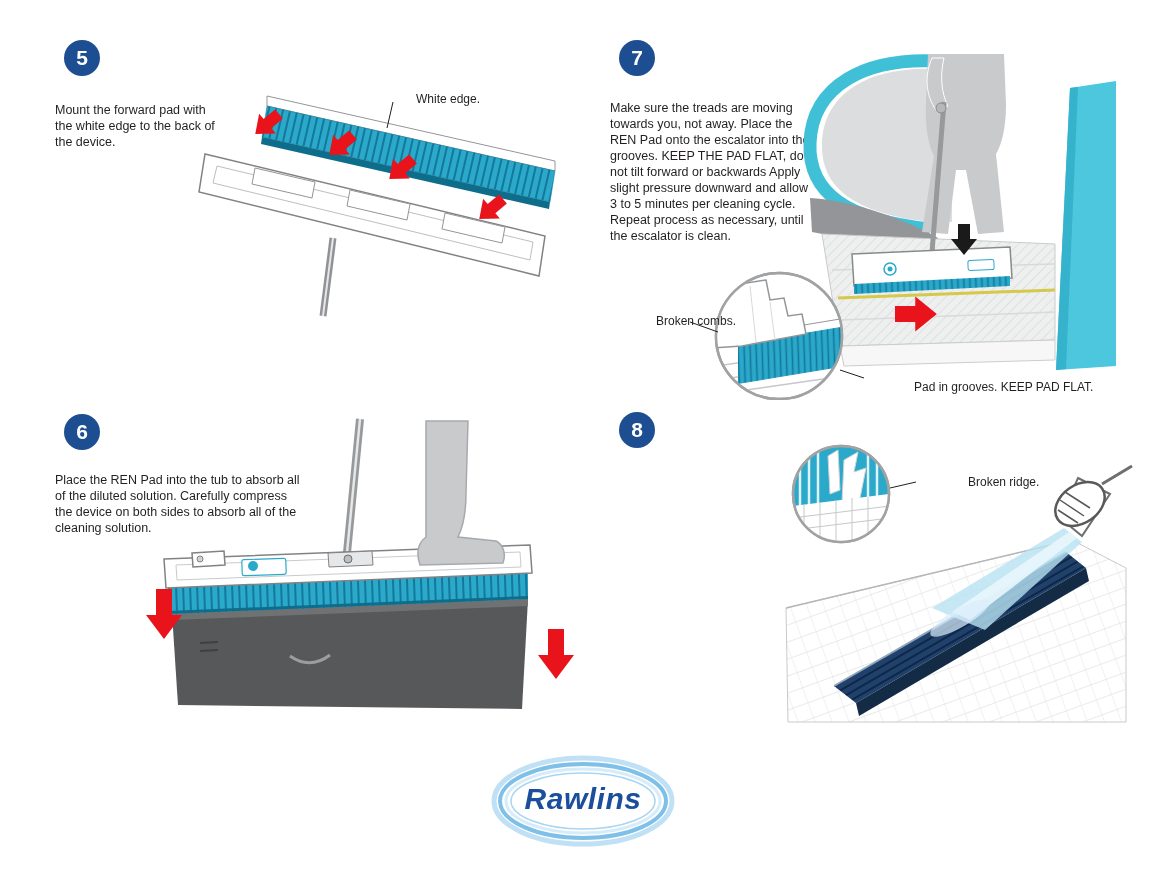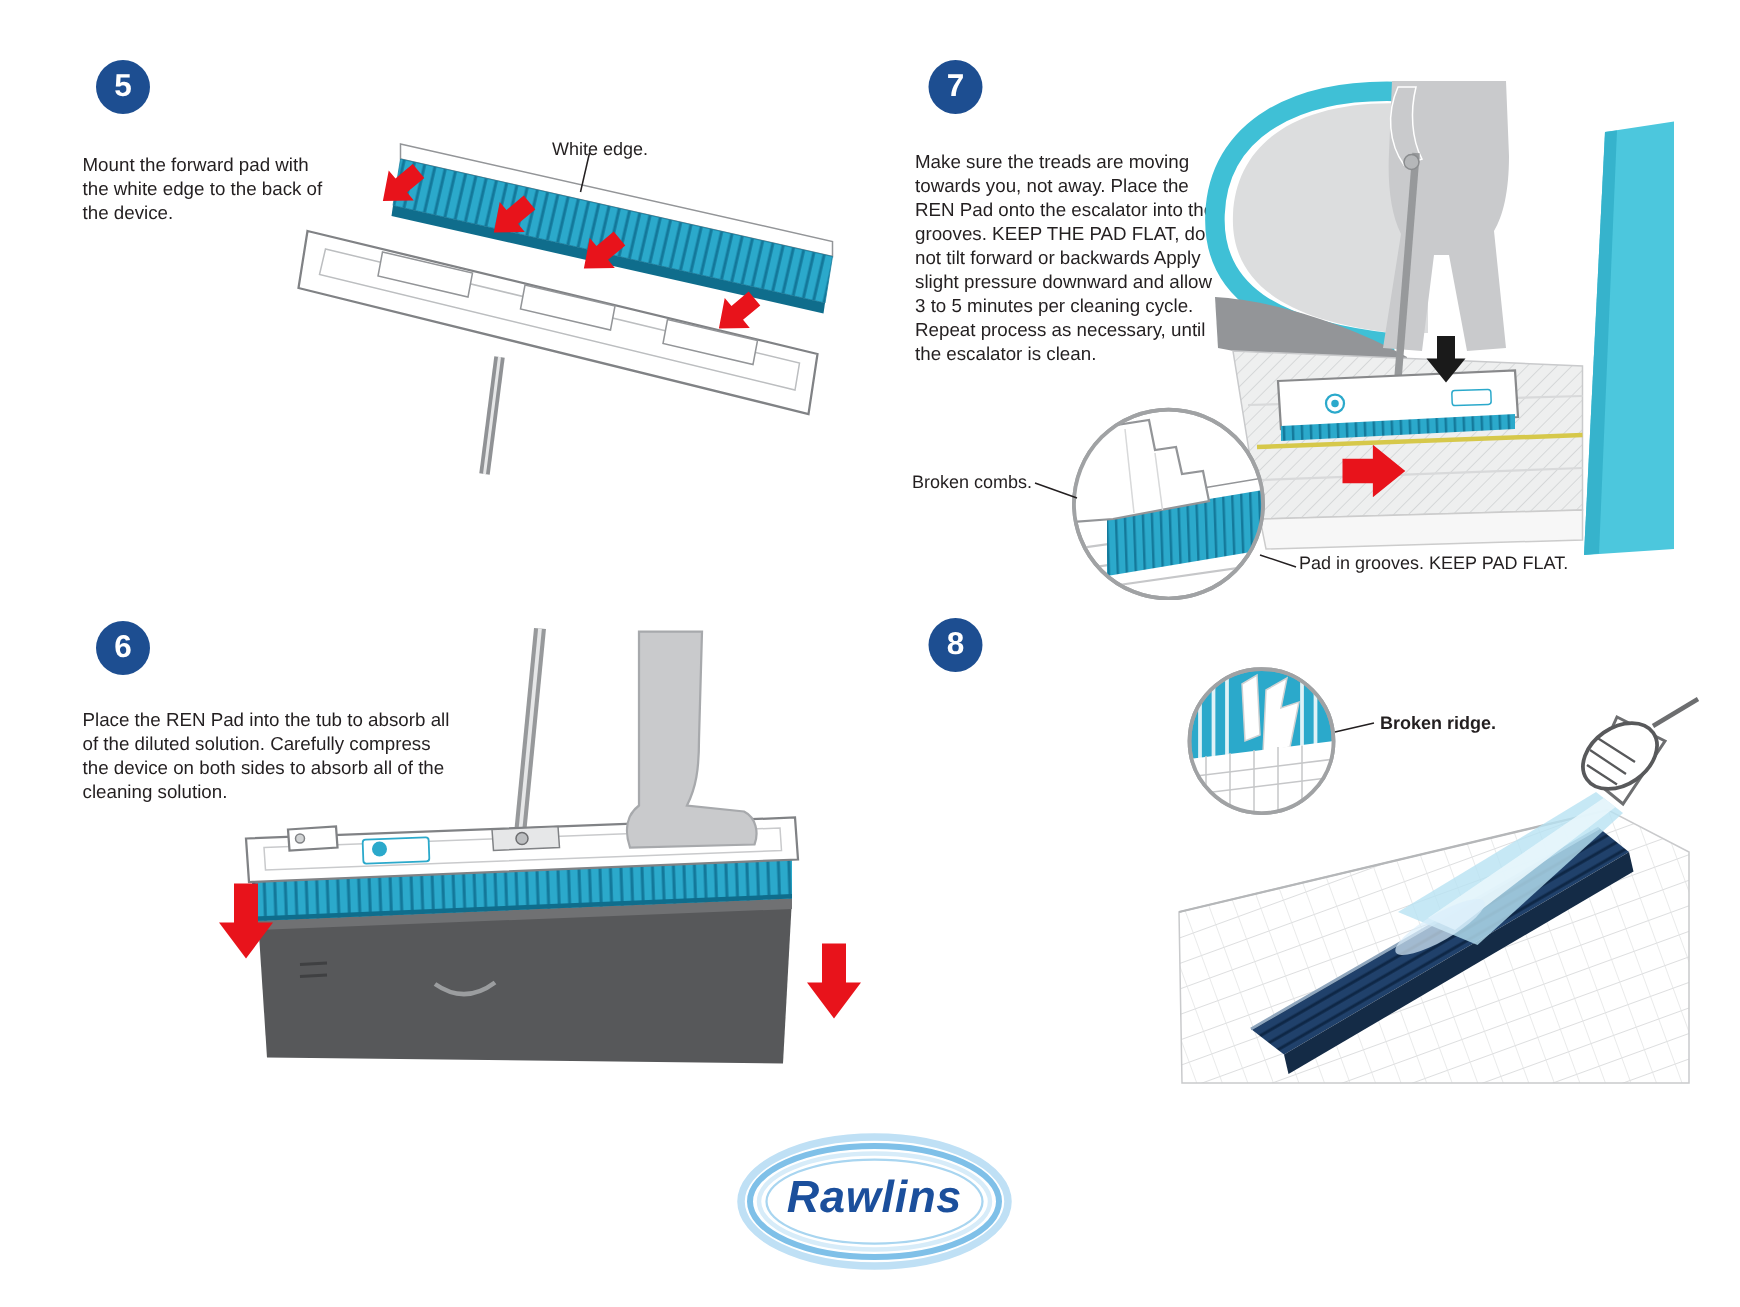--- a/index.html
+++ b/index.html
@@ -8,21 +8,21 @@
   .page { position:relative; width:1160px; height:871px; background:#ffffff; overflow:hidden; }
   .badge {
     position:absolute; width:36px; height:36px; border-radius:50%;
     background:#1d4e91; color:#ffffff; font-size:21px; font-weight:bold;
     display:flex; align-items:center; justify-content:center;
   }
   .instruction {
     position:absolute; font-size:12.5px; line-height:16px; color:#231f20;
   }
   .callout {
-    position:absolute; font-size:12px; line-height:14px; color:#231f20; white-space:nowrap;
+    position:absolute; font-size:12px; line-height:14px; color:#231f20; white-space:nowrap;margin-left:48px;
   }
   .illustration { position:absolute; }
   .logo-wrap { position:absolute; left:488px; top:752px; width:190px; height:100px; }
   .logo-text {
     position:absolute; left:0; top:30px; width:190px; text-align:center;
     font-size:30px; font-weight:bold; font-style:italic; color:#1b4f9c;
     letter-spacing:0.5px;
   }
 </style>
 </head>
@@ -179,21 +179,21 @@
         <line x1="150" y1="238" x2="156" y2="294" stroke="#d8d9da" stroke-width="1"></line>
         <line x1="170" y1="254" x2="175" y2="292" stroke="#d8d9da" stroke-width="1"></line>
       </g>
       <circle cx="179" cy="288" r="63" fill="none" stroke="#a0a2a4" stroke-width="2.5"></circle>
     </g>
 
     <line x1="90" y1="274" x2="118" y2="284" stroke="#231f20" stroke-width="1"></line>
     <line x1="240" y1="322" x2="264" y2="330" stroke="#231f20" stroke-width="1"></line>
   </svg>
   <div class="callout" style="left:608px; top:314px;">Broken combs.</div>
-  <div class="callout" style="left:866px; top:368px;">Pad in grooves. KEEP PAD FLAT.</div>
+  <div class="callout" style="left:866px; top:380px;">Pad in grooves. KEEP PAD FLAT.</div>
 
   <div class="badge" style="left:619px; top:412px;">8</div>
 
   <svg class="illustration" style="left:780px; top:440px;" width="380" height="285" viewBox="0 0 380 285">
     <defs>
       <pattern id="grate8" width="16" height="16" patternUnits="userSpaceOnUse" patternTransform="rotate(-20)">
         <rect width="16" height="16" fill="#ffffff"></rect>
         <line x1="0" y1="0" x2="16" y2="0" stroke="#d4d5d6" stroke-width="1"></line>
         <line x1="0" y1="0" x2="0" y2="16" stroke="#e3e4e5" stroke-width="1"></line>
       </pattern>
@@ -247,21 +247,21 @@
         <line x1="40" y1="62" x2="40" y2="102" stroke="#c6c7c9" stroke-width="1"></line>
         <line x1="56" y1="60" x2="56" y2="102" stroke="#c6c7c9" stroke-width="1"></line>
         <line x1="72" y1="58" x2="72" y2="102" stroke="#c6c7c9" stroke-width="1"></line>
         <line x1="88" y1="57" x2="88" y2="102" stroke="#c6c7c9" stroke-width="1"></line>
       </g>
       <circle cx="61" cy="54" r="48" fill="none" stroke="#a0a2a4" stroke-width="2.5"></circle>
     </g>
 
     <line x1="110" y1="48" x2="136" y2="42" stroke="#231f20" stroke-width="1"></line>
   </svg>
-  <div class="callout" style="left:920px; top:475px;font-weight:bold;">Broken ridge.</div>
+  <div class="callout" style="left:920px; top:475px;">Broken ridge.</div>
 
   <div class="logo-wrap">
     <svg width="190" height="100" viewBox="0 0 190 100">
       <ellipse cx="95" cy="49" rx="89" ry="43" fill="none" stroke="#bfe0f5" stroke-width="5"></ellipse>
       <ellipse cx="95" cy="49" rx="83" ry="37" fill="none" stroke="#7fc0e8" stroke-width="4"></ellipse>
       <ellipse cx="95" cy="49" rx="77" ry="32" fill="none" stroke="#d7ecf9" stroke-width="3"></ellipse>
       <ellipse cx="95" cy="49" rx="72" ry="28" fill="#ffffff" stroke="#a8d5f0" stroke-width="1.5"></ellipse>
     </svg>
     <div class="logo-text">Rawlins</div>
   </div>

